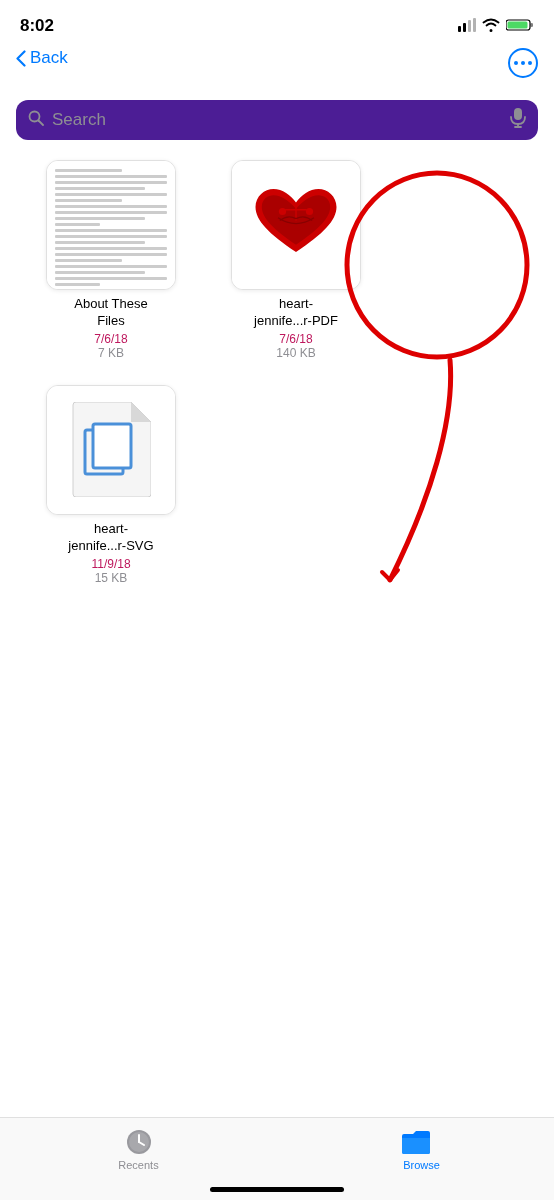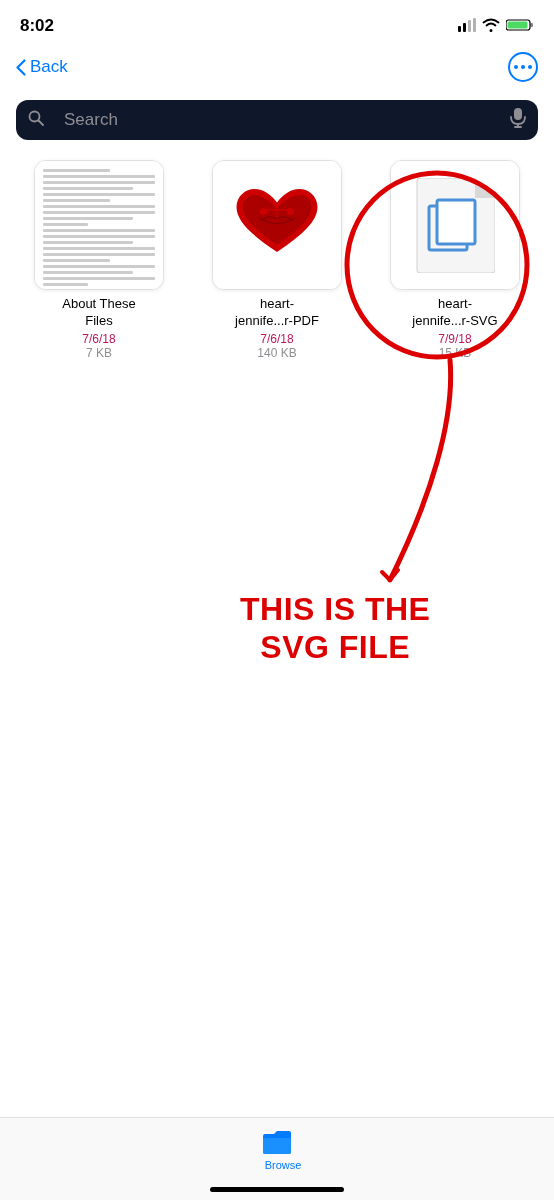--- a/index.html
+++ b/index.html
@@ -28,21 +28,21 @@
     }
     .status-icons {
       display: flex;
       align-items: center;
       gap: 6px;
     }
 
     
     .nav-bar {
       display: flex;
-      align-items: center;
+      align-items: flex-start;
       justify-content: space-between;
       padding: 4px 16px 8px 16px;
       height: 50px;
     }
     .nav-back {
       display: flex;
       align-items: center;
       color: #007AFF;
       font-size: 17px;
       gap: 4px;
@@ -74,46 +74,46 @@
       border-radius: 50%;
       background: #007AFF;
       display: block;
     }
 
     
     .search-container {
       padding: 6px 16px 10px 16px;
     }
     .search-bar {
-      background: #0f172a;
+      background: #4c1d95;
       border-radius: 12px;
       display: flex;
       align-items: center;
       padding: 8px 12px;
-      gap: 20px;
+      gap: 8px;
       justify-content: space-between;
     }
     .search-icon-wrap {
       color: #8E8E93;
     }
     .search-input-text {
       flex: 1;
       font-size: 17px;
       color: #8E8E93;
     }
     .mic-icon-wrap {
       color: #8E8E93;
     }
 
     
     .file-grid {
       display: flex;
       flex-direction: row;
-      gap: 8px;
-      padding: 10px 10px 0 14px;
+      gap: 15px;
+      padding: 10px 10px 0 26px;
       flex-wrap: wrap;
     }
     .file-item {
       width: 170px;
       display: flex;
       flex-direction: column;
       align-items: center;
       margin-bottom: 10px;
       cursor: pointer;
     }
@@ -353,41 +353,50 @@
           <path d="M5 0 L60 0 L80 20 L80 92 Q80 95 77 95 L5 95 Q2 95 2 92 L2 3 Q2 0 5 0Z" fill="#F5F5F5" stroke="#D0D0D0" stroke-width="1"></path>
 
           <path d="M60 0 L60 20 L80 20Z" fill="#D8D8D8"></path>
 
           <rect x="14" y="28" width="38" height="44" rx="2" fill="none" stroke="#4A90D9" stroke-width="3"></rect>
           <rect x="22" y="22" width="38" height="44" rx="2" fill="#fff" stroke="#4A90D9" stroke-width="3"></rect>
         </svg>
       </div>
     </div>
     <div class="file-name">heart-<br>jennife...r-SVG</div>
-    <div class="file-date">7/9/18</div>
+    <div class="file-date">11/9/18</div>
     <div class="file-size">15 KB</div>
   </div>
 
 </div>
 
 <div style="position:absolute; top:0; left:0; width:554px; height:1117px; pointer-events:none;">
 
   <svg width="554" height="1117" viewBox="0 0 554 1117" style="position:absolute;top:0;left:0;">
 
     <ellipse cx="437" cy="265" rx="90" ry="92" stroke="#DD0000" stroke-width="5" fill="none"></ellipse>
 
     <path d="M450 360 C455 420 430 500 390 580" stroke="#DD0000" stroke-width="5" fill="none" stroke-linecap="round"></path>
 
     <path d="M382 572 L390 580 L398 570" stroke="#DD0000" stroke-width="4" fill="none" stroke-linecap="round" stroke-linejoin="round"></path>
   </svg>
 
-  <div style="position:absolute; top:590px; left:240px; color:#DD0000; font-size:32px; font-weight:900; text-align:center; line-height:1.2; letter-spacing:0.5px;">THIS IS THE<br>SVG FILE</div>
 </div>
 
 <div class="tab-bar">
+  <div class="tab-item">
+
+    <svg width="28" height="28" viewBox="0 0 28 28">
+      <circle cx="14" cy="14" r="12" fill="#8E8E93" opacity="0.9"></circle>
+      <circle cx="14" cy="14" r="10" fill="#fff" opacity="0.15"></circle>
+      <line x1="14" y1="7" x2="14" y2="14" stroke="#fff" stroke-width="2" stroke-linecap="round"></line>
+      <line x1="14" y1="14" x2="19" y2="17" stroke="#fff" stroke-width="2" stroke-linecap="round"></line>
+    </svg>
+    <span class="tab-label">Recents</span>
+  </div>
   <div class="tab-item">
 
     <svg width="32" height="28" viewBox="0 0 32 28">
       <path d="M2 8 Q2 6 4 6 L13 6 L16 3 L28 3 Q30 3 30 5 L30 24 Q30 26 28 26 L4 26 Q2 26 2 24Z" fill="#007AFF"></path>
       <path d="M2 10 L30 10 L30 24 Q30 26 28 26 L4 26 Q2 26 2 24Z" fill="#1A90FF"></path>
     </svg>
     <span class="tab-label active">Browse</span>
   </div>
   <div class="home-indicator"></div>
 </div>

